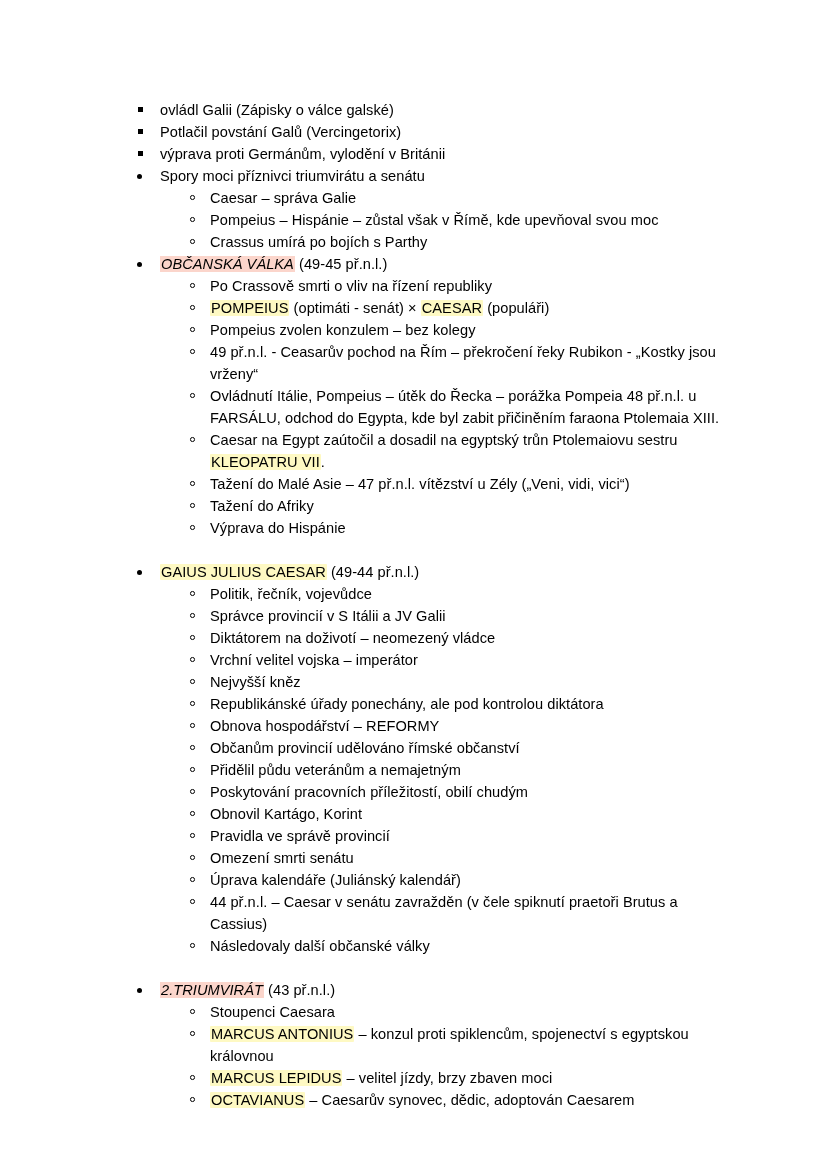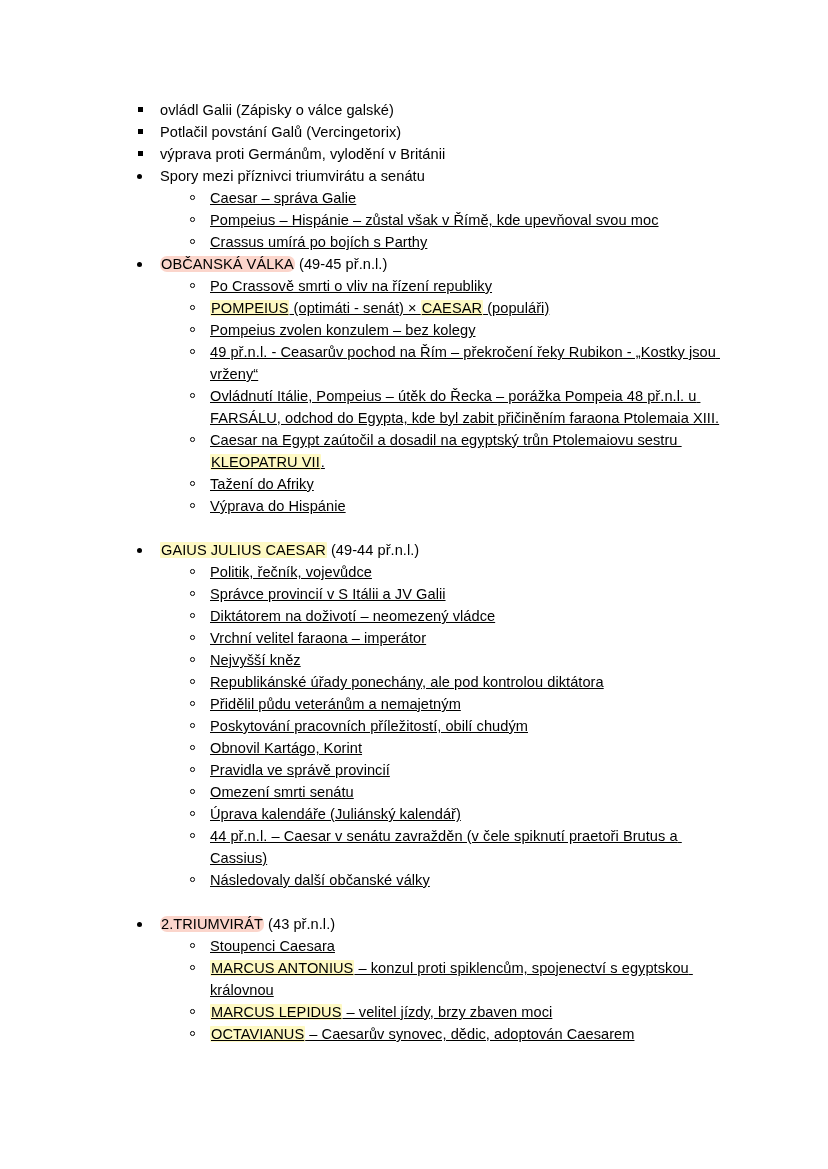--- a/index.html
+++ b/index.html
@@ -50,21 +50,20 @@
     left: 27px;
     top: 8.5px;
     width: 5px;
     height: 5px;
     background: #000;
     border-radius: 50%;
   }
   
   li.l2 {
     padding-left: 50px;
-    text-decoration: underline;
   }
   li.l2 > .bullet {
     position: absolute;
     left: 30px;
     top: 8px;
     width: 4.6px;
     height: 4.6px;
     border: 1px solid #000;
     border-radius: 50%;
     box-sizing: border-box;
@@ -90,22 +89,23 @@
     height: 22px;
   }
   
   .hl-orange {
     background-color: #fef9c3;
     border-radius: 1px;
     padding: 0 1px;
   }
   .hl-pink {
     background-color: #fbd5cb;
-    border-radius: 7px;
+    border-radius: 0;
     padding: 0 1px;
+    font-style: italic;
   }
 </style>
 </head>
 <body>
 
 <div id="page">
   <div class="doc" id="doc-root">
       <ul class="lvl3">
         <li class="item l3">
           <span class="bullet"></span>
@@ -116,21 +116,21 @@
           <span class="txt"><span>Potlačil povstání Galů (Vercingetorix)</span></span>
         </li>
         <li class="item l3">
           <span class="bullet"></span>
           <span class="txt"><span>výprava proti Germánům, vylodění v Británii</span></span>
         </li>
       </ul>
       <ul class="lvl1">
         <li class="item l1">
           <span class="bullet"></span>
-          <span class="txt"><span>Spory mezi příznivci triumvirátu a senátu</span></span>
+          <span class="txt"><span>Spory moci příznivci triumvirátu a senátu</span></span>
           <ul class="lvl2">
             <li class="item l2">
               <span class="bullet"></span>
               <span class="txt"><span>Caesar – správa Galie</span></span>
             </li>
             <li class="item l2">
               <span class="bullet"></span>
               <span class="txt"><span>Pompeius – Hispánie – zůstal však v Římě, kde upevňoval svou moc</span></span>
             </li>
             <li class="item l2">
@@ -159,20 +159,24 @@
               <span class="bullet"></span>
               <span class="txt"><span>49 př.n.l. - Ceasarův pochod na Řím – překročení řeky Rubikon - „Kostky jsou vrženy“</span></span>
             </li>
             <li class="item l2">
               <span class="bullet"></span>
               <span class="txt"><span>Ovládnutí Itálie, Pompeius – útěk do Řecka – porážka Pompeia 48 př.n.l. u FARSÁLU, odchod do Egypta, kde byl zabit přičiněním faraona Ptolemaia XIII.</span></span>
             </li>
             <li class="item l2">
               <span class="bullet"></span>
               <span class="txt"><span>Caesar na Egypt zaútočil a dosadil na egyptský trůn Ptolemaiovu sestru </span><span class="hl-orange">KLEOPATRU VII</span><span>.</span></span>
+            </li>
+            <li class="item l2">
+              <span class="bullet"></span>
+              <span class="txt"><span>Tažení do Malé Asie – 47 př.n.l. vítězství u Zély („Veni, vidi, vici“)</span></span>
             </li>
             <li class="item l2">
               <span class="bullet"></span>
               <span class="txt"><span>Tažení do Afriky</span></span>
             </li>
             <li class="item l2">
               <span class="bullet"></span>
               <span class="txt"><span>Výprava do Hispánie</span></span>
             </li>
           </ul>
@@ -191,29 +195,37 @@
             <li class="item l2">
               <span class="bullet"></span>
               <span class="txt"><span>Správce provincií v S Itálii a JV Galii</span></span>
             </li>
             <li class="item l2">
               <span class="bullet"></span>
               <span class="txt"><span>Diktátorem na doživotí – neomezený vládce</span></span>
             </li>
             <li class="item l2">
               <span class="bullet"></span>
-              <span class="txt"><span>Vrchní velitel faraona – imperátor</span></span>
+              <span class="txt"><span>Vrchní velitel vojska – imperátor</span></span>
             </li>
             <li class="item l2">
               <span class="bullet"></span>
               <span class="txt"><span>Nejvyšší kněz</span></span>
             </li>
             <li class="item l2">
               <span class="bullet"></span>
               <span class="txt"><span>Republikánské úřady ponechány, ale pod kontrolou diktátora</span></span>
+            </li>
+            <li class="item l2">
+              <span class="bullet"></span>
+              <span class="txt"><span>Obnova hospodářství – REFORMY</span></span>
+            </li>
+            <li class="item l2">
+              <span class="bullet"></span>
+              <span class="txt"><span>Občanům provincií udělováno římské občanství</span></span>
             </li>
             <li class="item l2">
               <span class="bullet"></span>
               <span class="txt"><span>Přidělil půdu veteránům a nemajetným</span></span>
             </li>
             <li class="item l2">
               <span class="bullet"></span>
               <span class="txt"><span>Poskytování pracovních příležitostí, obilí chudým</span></span>
             </li>
             <li class="item l2">

